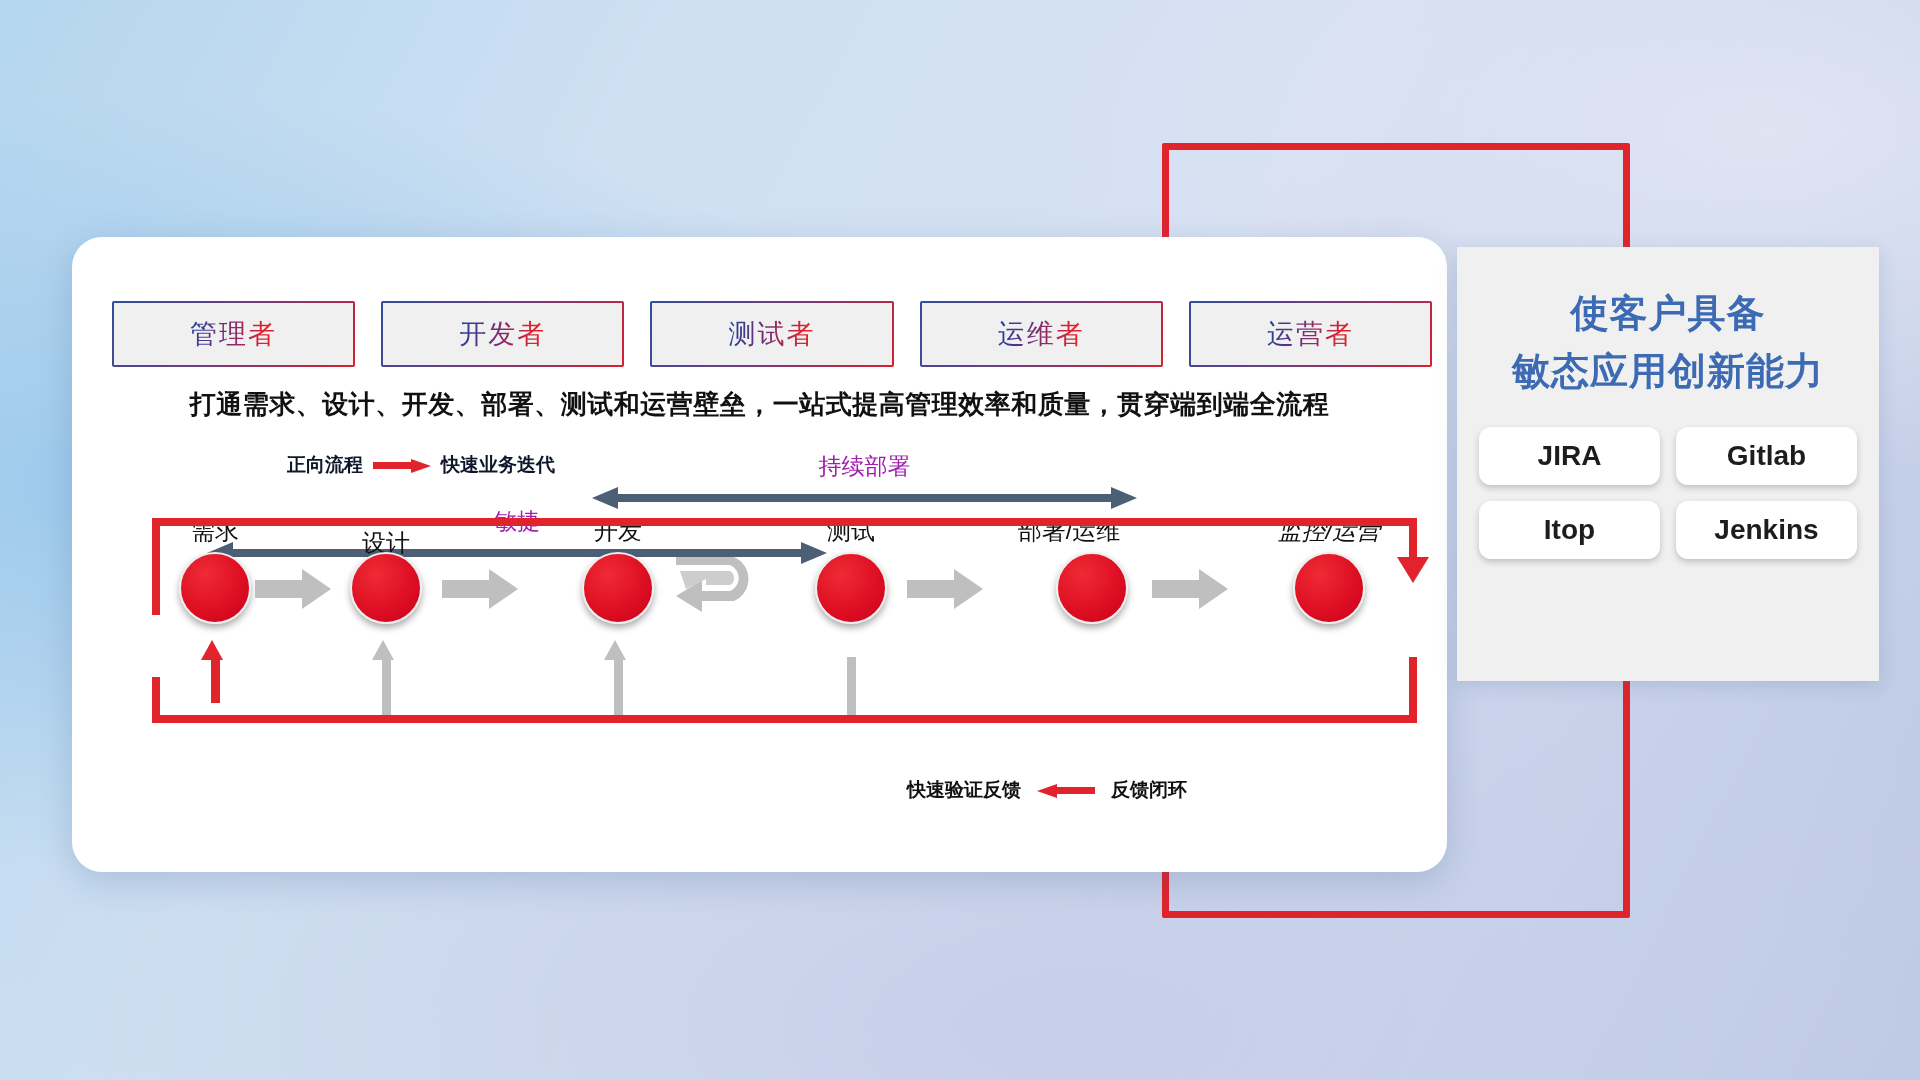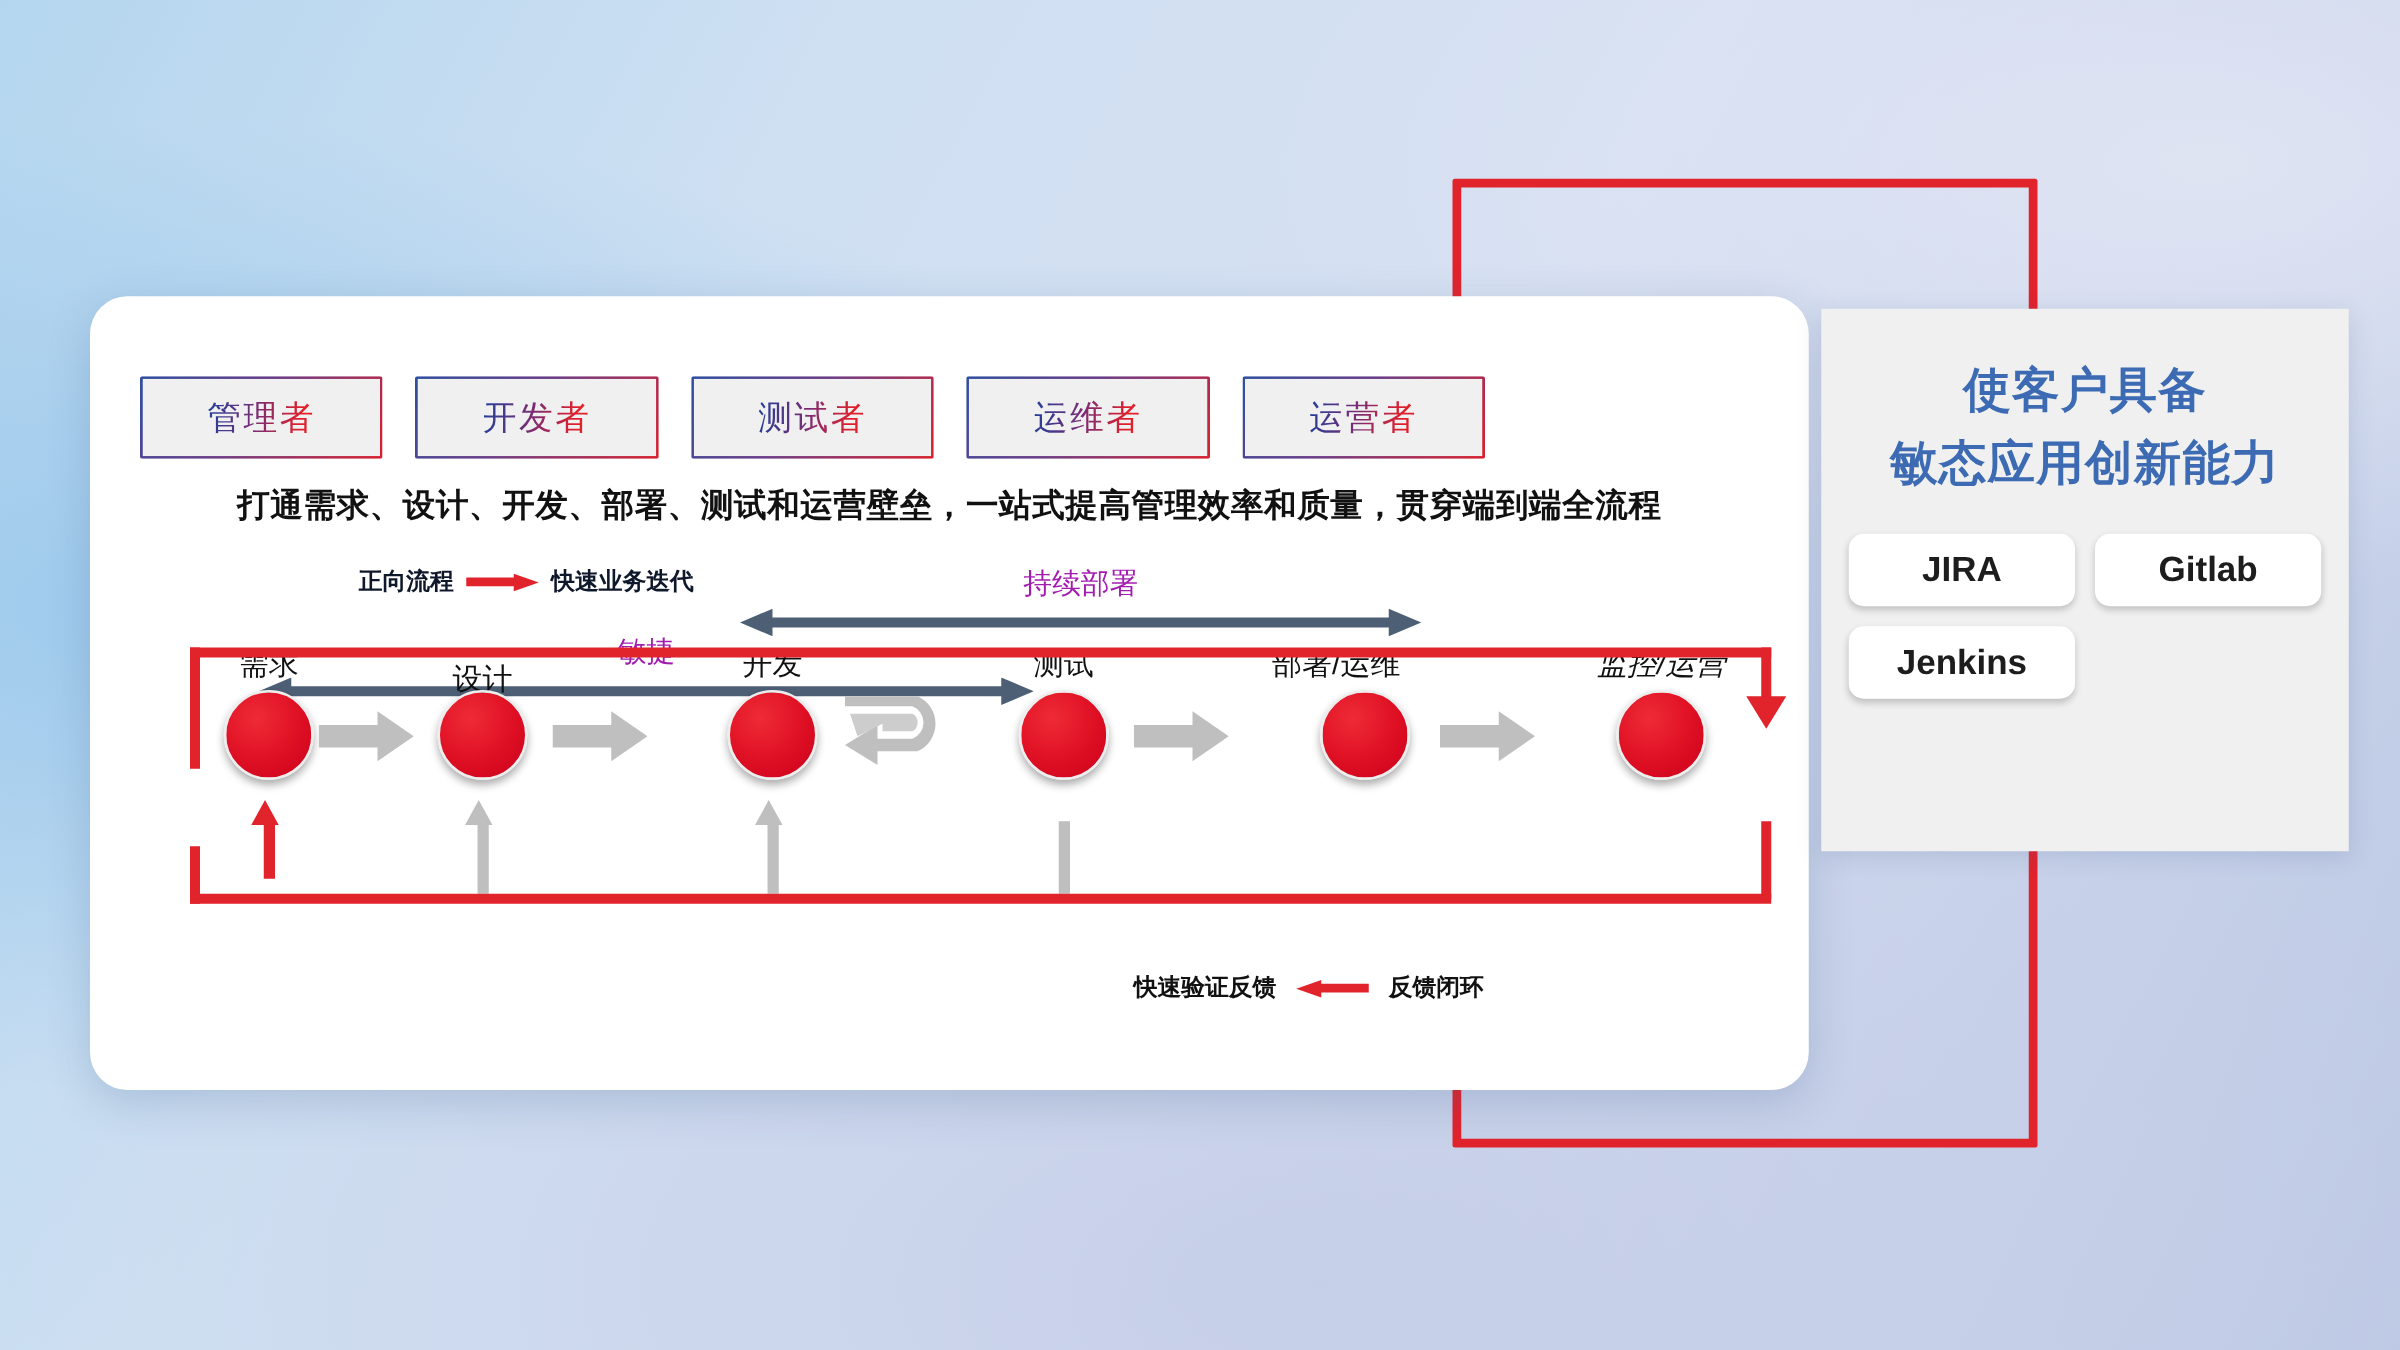--- a/index.html
+++ b/index.html
@@ -18,21 +18,21 @@
   
   .connector{position:absolute;left:1162px;top:143px;width:468px;height:775px;
     border:7px solid #e1232c;border-radius:2px;box-sizing:border-box;z-index:1;}
 
   
   .card{position:absolute;left:72px;top:237px;width:1375px;height:635px;
     background:#fff;border-radius:30px;z-index:2;
     box-shadow:0 10px 34px rgba(60,90,140,.22);}
 
   
-  .roles{position:absolute;left:40px;top:64px;width:1076px;
+  .roles{position:absolute;left:40px;top:64px;width:1320px;
     display:flex;gap:26px;}
   .role{flex:1;height:62px;background:#f0f0f0;
     display:flex;align-items:center;justify-content:center;
     border:2px solid transparent;border-radius:2px;
     background-image:linear-gradient(#f0f0f0,#f0f0f0),
       linear-gradient(128deg,#2f4fa0 0%,#6b3c86 45%,#d9202d 100%);
     background-origin:border-box;background-clip:padding-box,border-box;}
   .role span{font-size:27px;font-weight:400;
     background:linear-gradient(95deg,#21409a 0%,#7b2c74 45%,#e0202b 85%);
     -webkit-background-clip:text;background-clip:text;color:transparent;
@@ -225,17 +225,18 @@
   </div>
 
   <div class="panel">
     <div class="panel-title">
       <div>使客户具备</div>
       <div>敏态应用创新能力</div>
     </div>
     <div class="chips">
       <div class="chip half">JIRA</div>
       <div class="chip half">Gitlab</div>
+      <div class="chip half">Itop</div>
       <div class="chip half">Jenkins</div>
     </div>
   </div>
 
 </div>
 
 </body></html>

